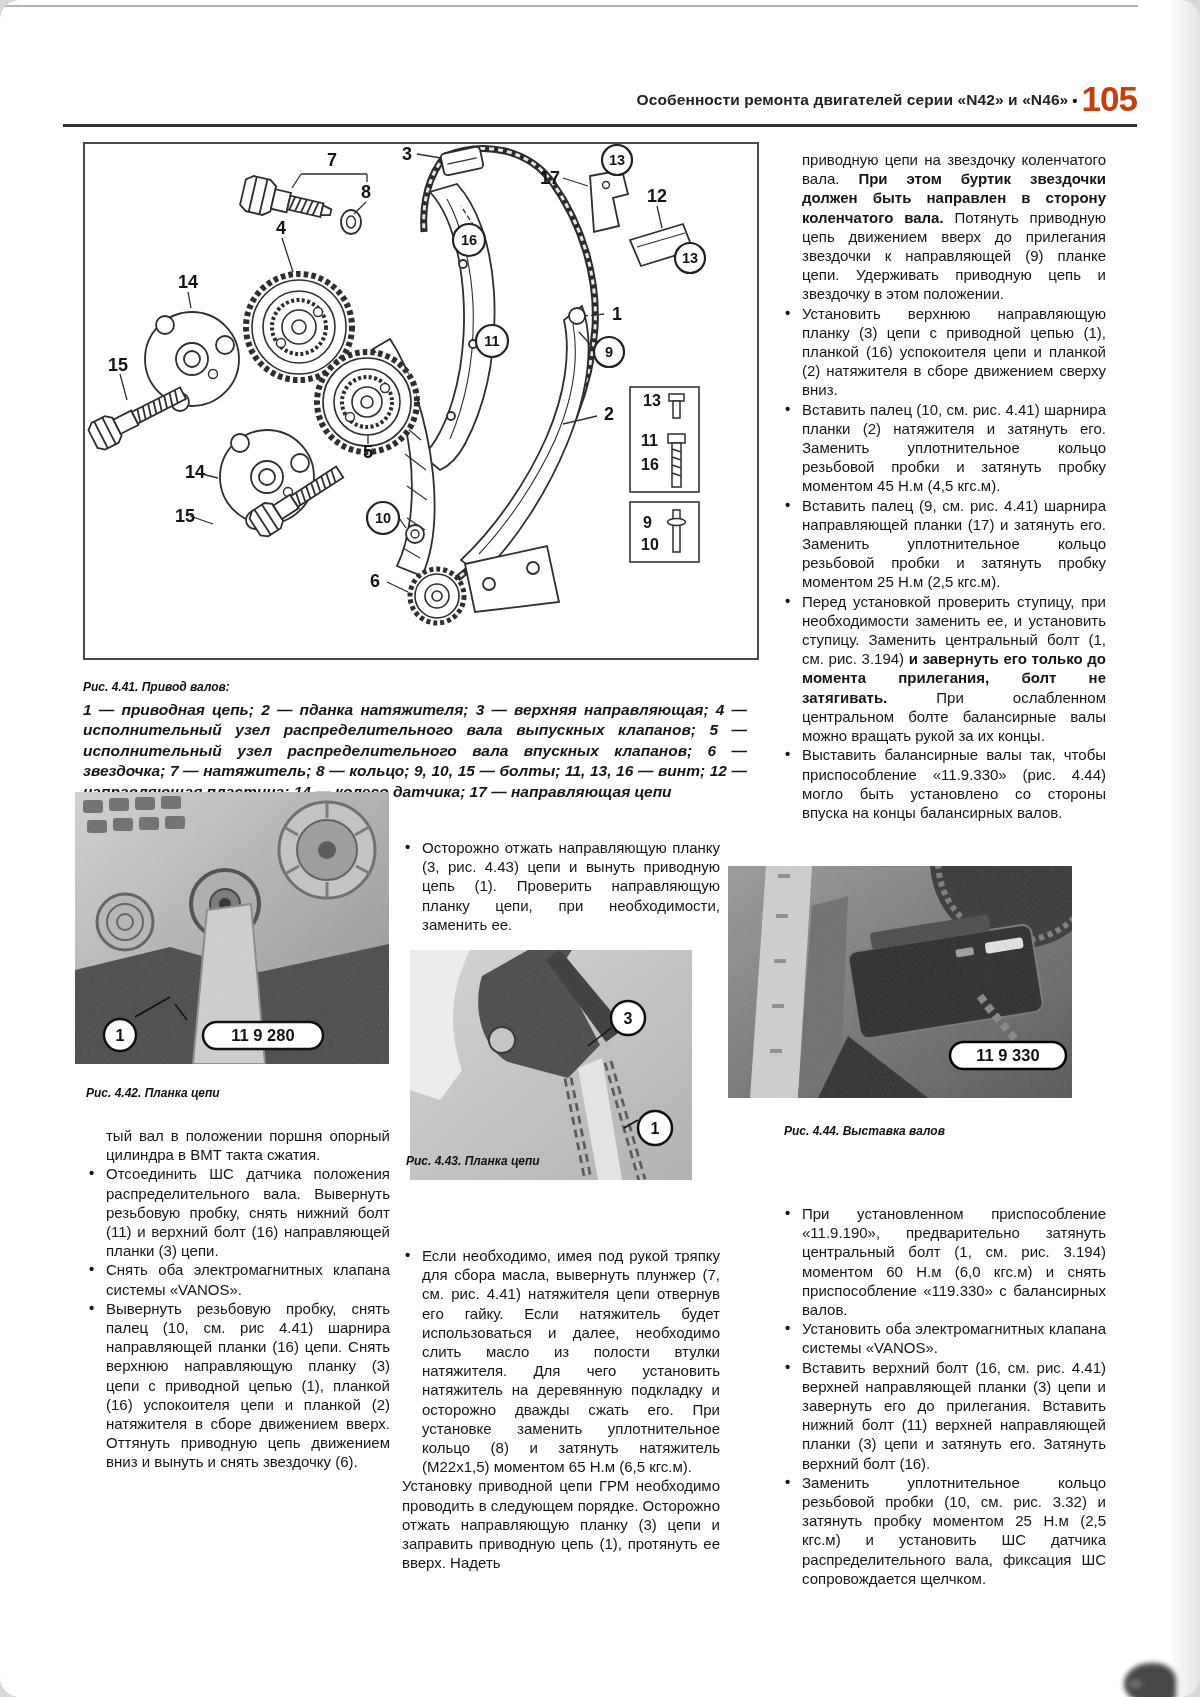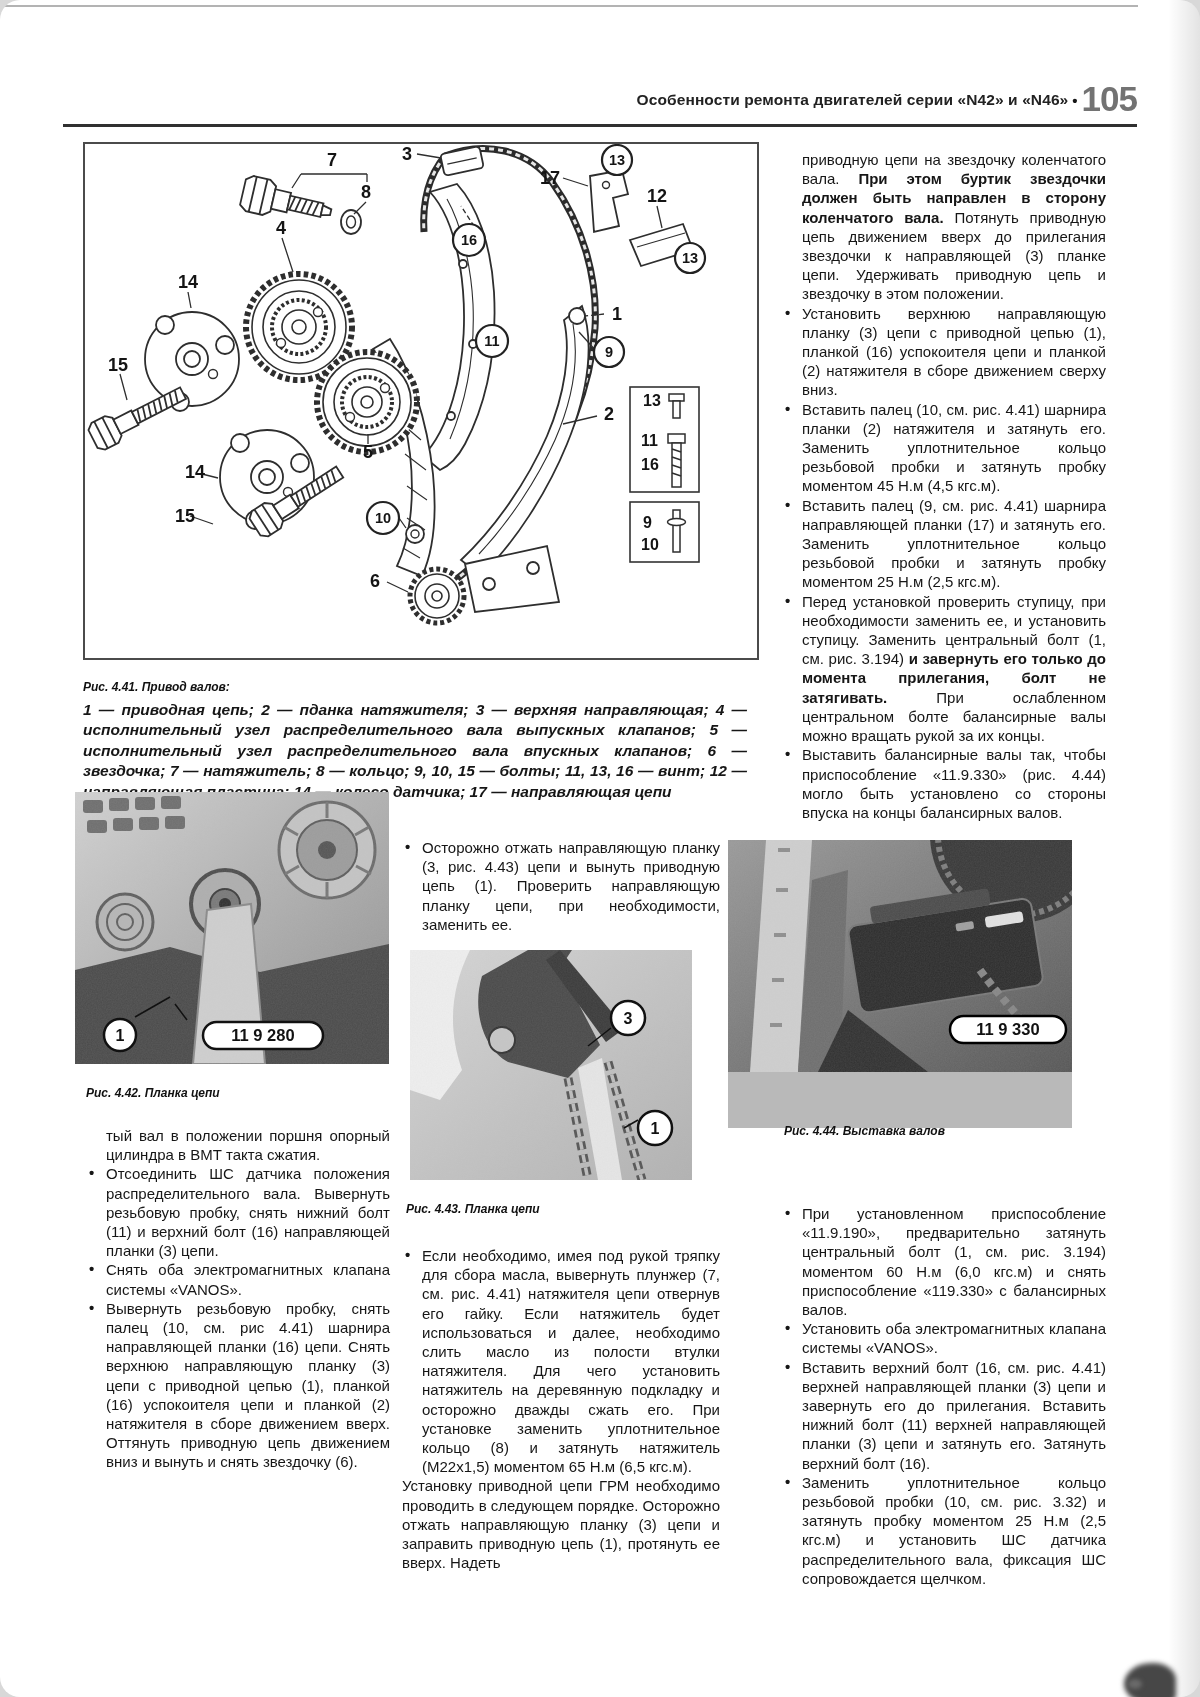--- a/index.html
+++ b/index.html
@@ -10,21 +10,21 @@
   .edge-r{position:absolute;top:0;right:0;width:32px;height:100%;
           background:linear-gradient(to right,rgba(0,0,0,0),rgba(0,0,0,.11))}
   .smudge{position:absolute;right:24px;bottom:-6px;width:52px;height:40px;background:#474747;
           border-radius:55% 45% 20% 50%;filter:blur(2.5px)}
   .smudge2{position:absolute;right:58px;bottom:8px;width:14px;height:10px;background:#6a6a6a;
           border-radius:50%;filter:blur(2px)}
 
   .hdr{position:absolute;top:84px;left:63px;width:1074px;display:flex;align-items:flex-end;justify-content:flex-end}
   .hdr-title{font-size:15.5px;font-weight:700;letter-spacing:.1px;padding-bottom:5px;color:#222}
   .hdr-dot{font-size:15px;font-weight:700;padding:0 4px 5px 4px}
-  .hdr-num{font-size:35px;font-weight:800;line-height:.85;letter-spacing:-1px;color:#737373}
+  .hdr-num{font-size:35px;font-weight:800;line-height:.85;letter-spacing:-1px;color:#c2410c}
   .rule{position:absolute;top:124px;left:63px;width:1074px;height:3px;background:#303030}
 
   .dbox{position:absolute;left:83px;top:142px;width:676px;height:518px;border:2px solid #4b4b4b;background:#fff}
   svg{display:block}
   svg text{font-family:"Liberation Sans","DejaVu Sans",sans-serif}
   .lab{font-size:18px;font-weight:700;fill:#141414}
   .clab{font-size:14.5px;font-weight:700;fill:#141414}
   .ilab{font-size:16px;font-weight:700;fill:#141414}
 
   .cap441{position:absolute;left:83px;top:680px;width:664px}
@@ -328,49 +328,49 @@
       <path d="M158,128 L178,230 M198,112 L232,230" stroke="#bdbdbd" stroke-width="3.5" stroke-dasharray="8 5" fill="none"></path>
       <path d="M168,118 L192,108 L212,230 L188,230 Z" fill="#e6e6e6"></path>
       <rect width="282" height="230" filter="url(#n43)" opacity="0.5"></rect>
       <path d="M201,78 L178,96 M228,170 L214,178" stroke="#111" stroke-width="1.5" fill="none"></path>
       <circle cx="218" cy="68" r="17" fill="#fff" stroke="#111" stroke-width="2.5"></circle>
       <text x="218" y="74" text-anchor="middle" font-size="16" font-weight="700" fill="#111">3</text>
       <circle cx="245" cy="178" r="17" fill="#fff" stroke="#111" stroke-width="2.5"></circle>
       <text x="245" y="184" text-anchor="middle" font-size="16" font-weight="700" fill="#111">1</text>
     </svg>
   </div>
-  <p class="cap capline" style="left:406px;top:1202px">Рис. 4.43. Планка цепи</p>
+  <p class="cap capline" style="left:406px;top:1154px">Рис. 4.43. Планка цепи</p>
 
   <div class="mcol-bot txt">
     <ul class="bl">
         <li>Если необходимо, имея под рукой тряпку для сбора масла, вывернуть плунжер (7, см. рис. 4.41) натяжителя цепи отвернув его гайку. Если натяжитель будет использоваться и далее, необходимо слить масло из полости втулки натяжителя. Для чего установить натяжитель на деревянную подкладку и осторожно дважды сжать его. При установке заменить уплотнительное кольцо (8) и затянуть натяжитель (М22х1,5) моментом 65 Н.м (6,5 кгс.м).</li>
       </ul>
     <p>Установку приводной цепи ГРМ необходимо проводить в следующем порядке. Осторожно отжать направляющую планку (3) цепи и заправить приводную цепь (1), протянуть ее вверх. Надеть</p>
   </div>
 
   <div class="rcol-top txt">
     <p class="cp">
       <span>приводную цепи на звездочку коленчатого вала.</span>
       <b>При этом буртик звездочки должен быть направлен в сторону коленчатого вала.</b>
-      <span>Потянуть приводную цепь движением вверх до прилегания звездочки к направляющей (3) планке цепи. Удерживать приводную цепь и звездочку в этом положении.</span>
+      <span>Потянуть приводную цепь движением вверх до прилегания звездочки к направляющей (9) планке цепи. Удерживать приводную цепь и звездочку в этом положении.</span>
     </p>
     <ul class="bl">
       <li>Установить верхнюю направляющую планку (3) цепи с приводной цепью (1), планкой (16) успокоителя цепи и планкой (2) натяжителя в сборе движением сверху вниз.</li>
       <li>Вставить палец (10, см. рис. 4.41) шарнира планки (2) натяжителя и затянуть его. Заменить уплотнительное кольцо резьбовой пробки и затянуть пробку моментом 45 Н.м (4,5 кгс.м).</li>
       <li>Вставить палец (9, см. рис. 4.41) шарнира направляющей планки (17) и затянуть его. Заменить уплотнительное кольцо резьбовой пробки и затянуть пробку моментом 25 Н.м (2,5 кгс.м).</li>
       <li>
         <span>Перед установкой проверить ступицу, при необходимости заменить ее, и установить ступицу. Заменить центральный болт (1, см. рис. 3.194)</span>
         <b>и завернуть его только до момента прилегания, болт не затягивать.</b>
         <span>При ослабленном центральном болте балансирные валы можно вращать рукой за их концы.</span>
       </li>
       <li>Выставить балансирные валы так, чтобы приспособление «11.9.330» (рис. 4.44) могло быть установлено со стороны впуска на концы балансирных валов.</li>
     </ul>
   </div>
 
-  <div class="photo" style="left:728px;top:840px;width:344px;height:288px">
+  <div class="photo" style="left:728px;top:866px;width:344px;height:232px">
     <svg width="344" height="232" viewBox="0 0 344 232">
       <defs>
         <linearGradient id="g44" x1="0" y1="0" x2="1" y2="1">
           <stop offset="0" stop-color="#9a9a9a"></stop>
             <stop offset="1" stop-color="#565656"></stop>
         </linearGradient>
         <filter id="n44">
             <feTurbulence type="fractalNoise" baseFrequency="0.8" numOctaves="2"></feTurbulence>
           <feColorMatrix type="matrix" values="0 0 0 0 0.5  0 0 0 0 0.5  0 0 0 0 0.5  0 0 0 0.3 0"></feColorMatrix>
           </filter>

